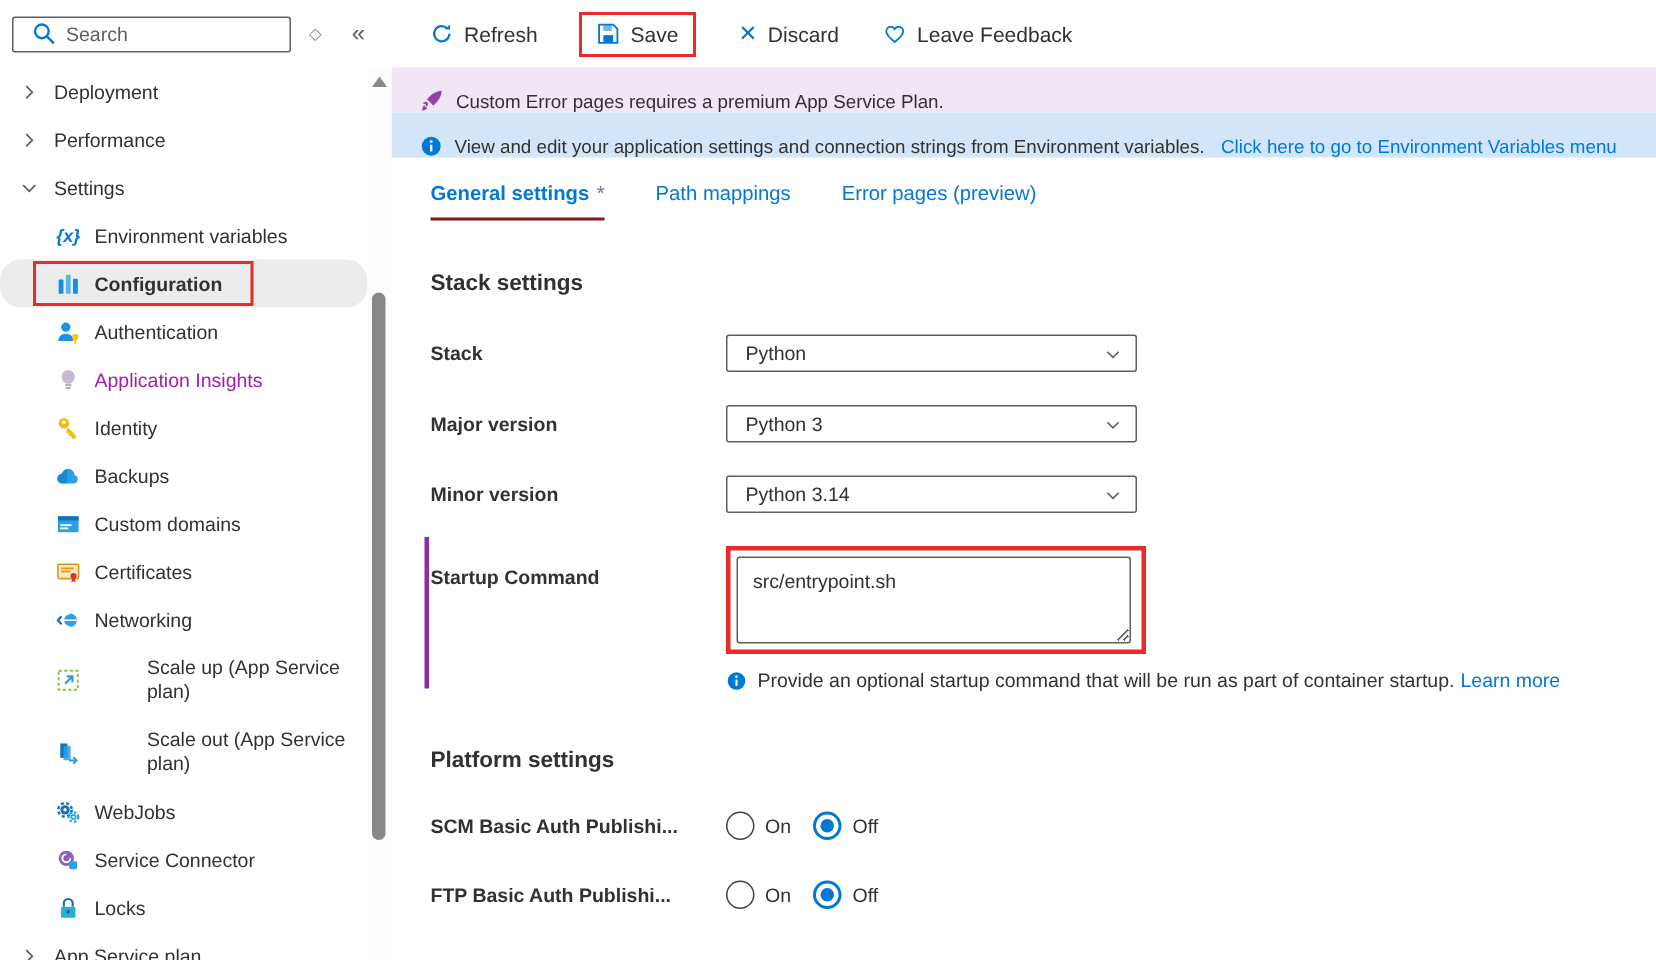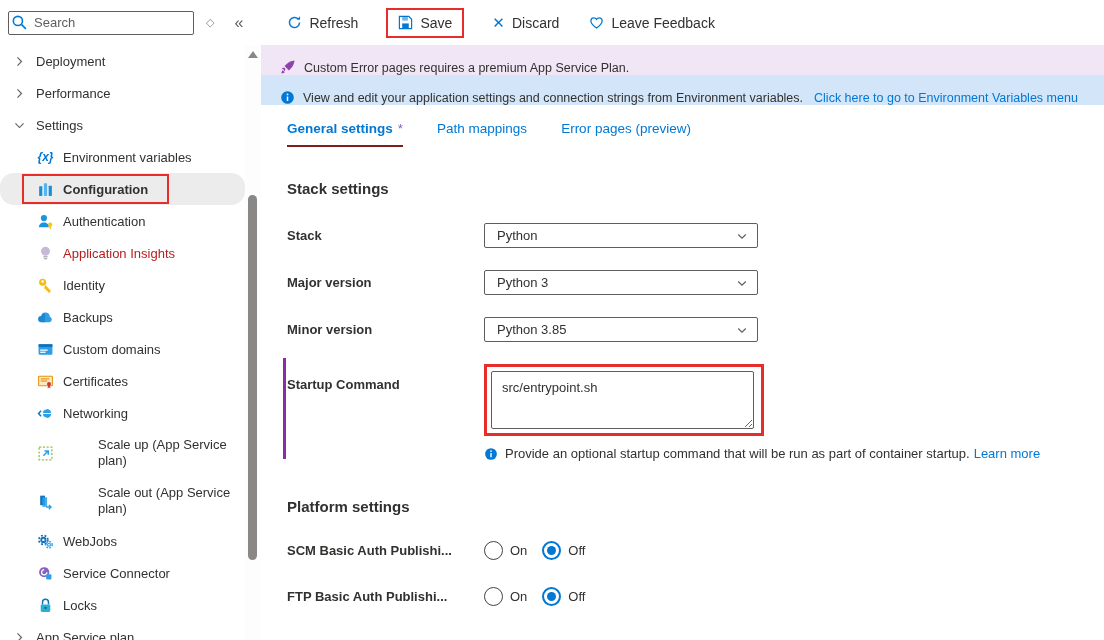--- a/index.html
+++ b/index.html
@@ -2,21 +2,21 @@
 <html><head>
 <meta charset="utf-8">
 <style>
   * { box-sizing: border-box; margin: 0; padding: 0; }
   html,body { width:1104px; height:640px; overflow:hidden; background:#fff;
     font-family:"Liberation Sans", sans-serif; color:#323130; }
 
   
   .topbar { height:45px; display:flex; align-items:center; background:#fff; }
   .search-wrap { margin-left:8px; width:186px; height:24px; border:1px solid #5f5e5c;
-    border-radius:2px; display:flex; align-items:center; padding:0 2px; gap:6px; background:#fff; }
+    border-radius:2px; display:flex; align-items:center; padding:0 12px; gap:6px; background:#fff; }
   .search-wrap input { border:none; outline:none; flex:1; font:13px "Liberation Sans",sans-serif;
     color:#323130; min-width:0; }
   .search-wrap input::placeholder { color:#605e5c; }
   .glyph-dim { color:#8a8886; font-size:11px; margin-left:12px; }
   .glyph-collapse { color:#605e5c; font-size:16px; margin-left:20px; cursor:pointer; }
   .toolbar { display:flex; align-items:center; margin-left:42px; gap:26px; }
   .tbtn { display:flex; align-items:center; gap:7px; background:none; border:none;
     font:14px "Liberation Sans",sans-serif; color:#323130; cursor:pointer; padding:5px 2px; }
   .tbtn .x-glyph { color:#0078d4; font-size:15px; line-height:1; }
   .tbtn.save-hl { border:2px solid #e82c2a; padding:5px 10px; }
@@ -33,21 +33,21 @@
   .main { flex:1; min-width:0; }
 
   
   .nav-top { height:32px; display:flex; align-items:center; gap:10px; padding-left:13px;
     font-size:13px; cursor:pointer; }
   .nav-sub { height:32px; display:flex; align-items:center; gap:9px; padding-left:37px;
     font-size:13px; cursor:pointer; position:relative; }
   .nav-sub.two-line { height:48px;gap:44px; }
   .nav-sub.two-line .nav-label { width:152px; line-height:1.25; }
   .nav-sub.selected { background:#ececec;border-radius:14px; }
-  .nav-sub.disabled .nav-label { color:#b91c1c; }
+  .nav-sub.disabled .nav-label { color:#a21caf; }
   .icon17 { width:17px; height:17px; flex:none; display:flex; align-items:center; justify-content:center; }
   .chev { width:13px; height:13px; flex:none; }
   .ev-glyph { color:#0078d4; font-size:12px; font-style:italic; font-weight:bold; }
   .red-outline { position:absolute; left:22px; top:1px; width:147px; height:30px;
     border:2px solid #e82c2a; pointer-events:none; }
 
   
   .banner { height:30px; display:flex; align-items:flex-end; gap:8px; padding-left:19px;
     font-size:12.5px; }
   .banner.premium { background:#f0e6f5; }
@@ -341,21 +341,21 @@
         <span>Python 3</span>
         <svg width="12" height="12" viewBox="0 0 16 16">
             <path d="M3 6l5 5 5-5" fill="none" stroke="#605e5c" stroke-width="1.5"></path>
           </svg>
       </div>
     </div>
 
     <div class="field-row">
       <span class="field-label">Minor version</span>
       <div class="dropdown">
-        <span>Python 3.85</span>
+        <span>Python 3.14</span>
         <svg width="12" height="12" viewBox="0 0 16 16">
             <path d="M3 6l5 5 5-5" fill="none" stroke="#605e5c" stroke-width="1.5"></path>
           </svg>
       </div>
     </div>
 
     <div class="field-row startup-row">
       <div class="dirty-bar"></div>
       <span class="field-label">Startup Command</span>
       <div class="red-frame-ta">

